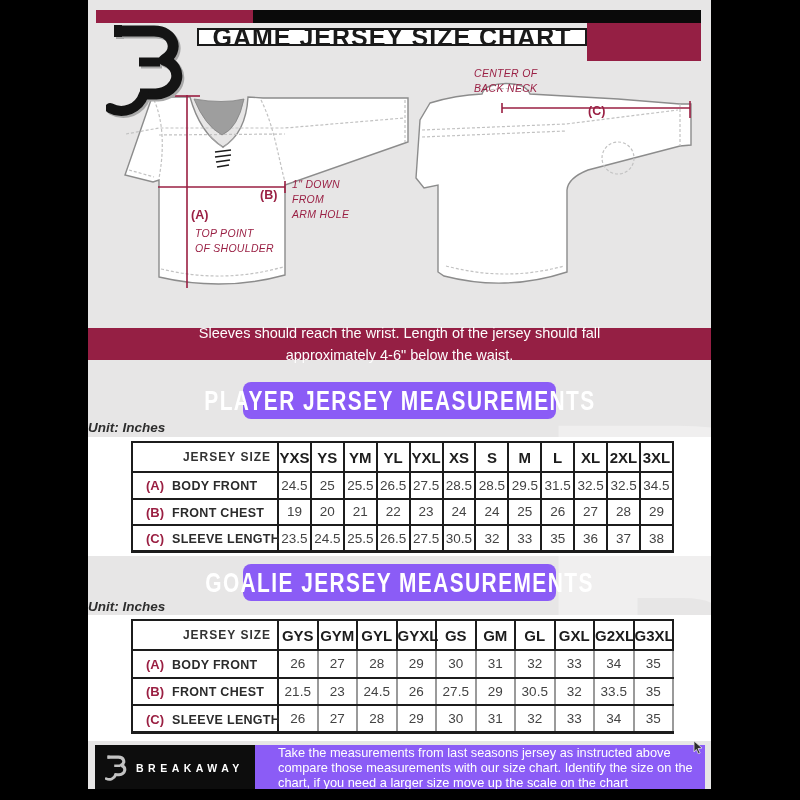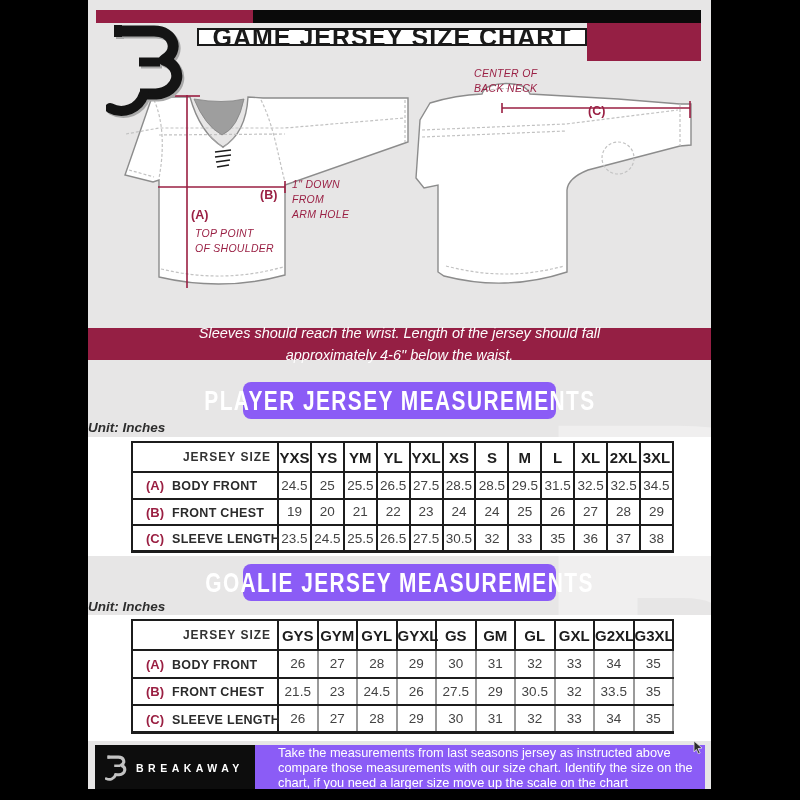--- a/index.html
+++ b/index.html
@@ -22,21 +22,21 @@
   .title-maroon-block{position:absolute;left:499px;top:22px;width:114px;height:39px;background:#951f44;z-index:3;}
   .logo{position:absolute;left:18px;top:22px;z-index:4;filter:drop-shadow(2.5px 2.5px 0 #a8a8a8);}
   
   .jersey-svg{position:absolute;left:0;top:60px;width:623px;height:260px;z-index:2;}
   .ann{position:absolute;z-index:3;color:#9a2044;}
   .ann-key{font-weight:bold;font-size:12.5px;}
   .ann-note{font-style:italic;font-weight:normal;font-size:10.5px;line-height:1.45;letter-spacing:.3px;white-space:pre-line;}
   
   .banner{
     position:absolute;left:0;top:328px;width:623px;height:32px;background:#951f44;z-index:4;
-    display:flex;align-items:center;justify-content:center;font-style:italic;
+    display:flex;align-items:center;justify-content:center;
   }
   .banner div{color:#fdfdfd;font-size:14.5px;line-height:1.55;text-align:center;max-width:480px;}
   
   .sec-title{
     position:absolute;left:155px;width:313px;height:37px;background:#8b5cf6;border-radius:8px;z-index:4;
     display:flex;align-items:center;justify-content:center;
   }
   .sec-title span{
     color:#fff;font-weight:bold;font-size:22px;letter-spacing:1.5px;white-space:nowrap;
     display:inline-block;transform:scale(.95,1.25);

